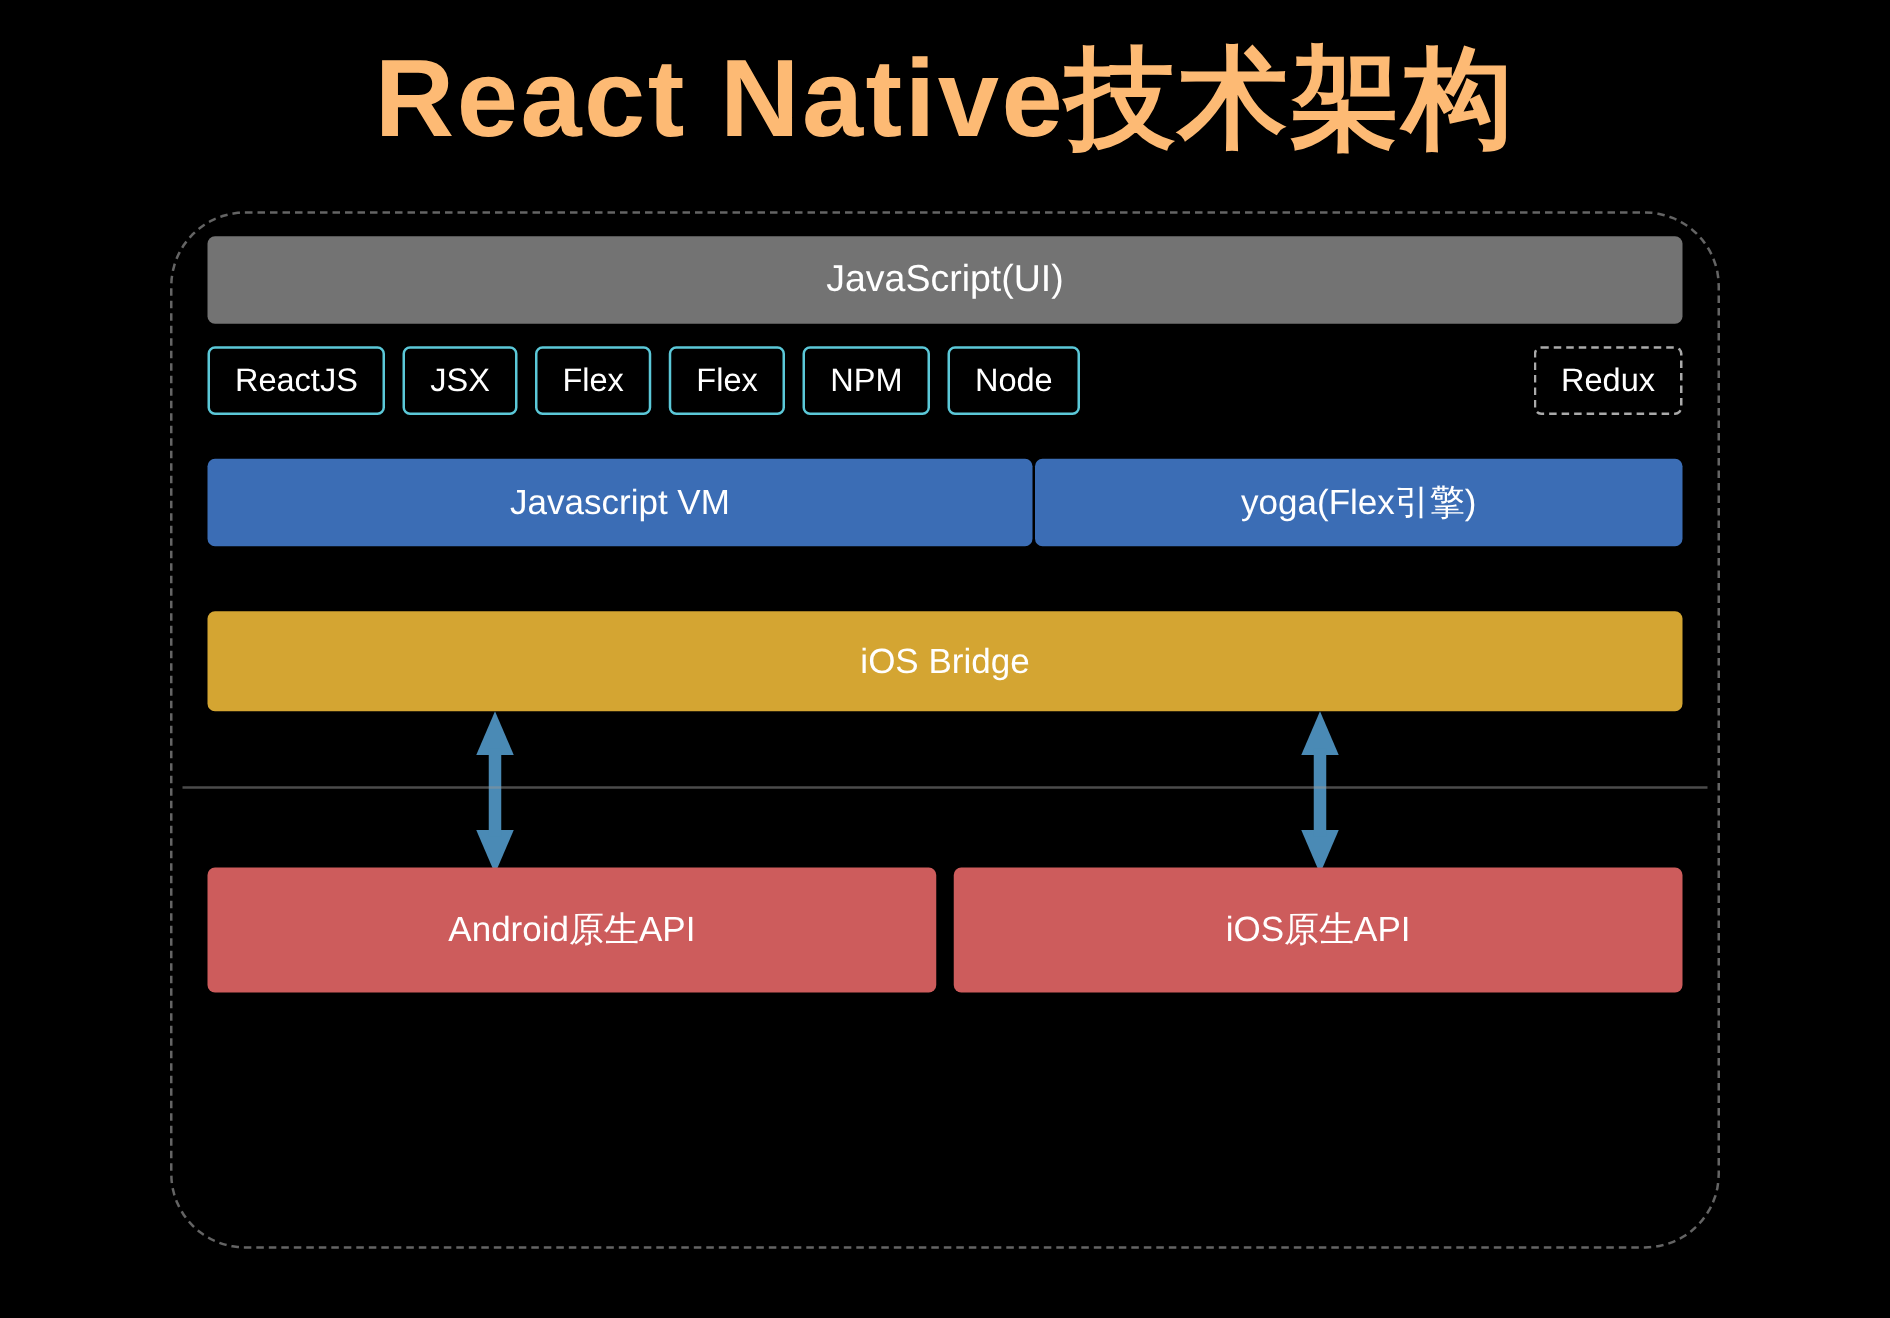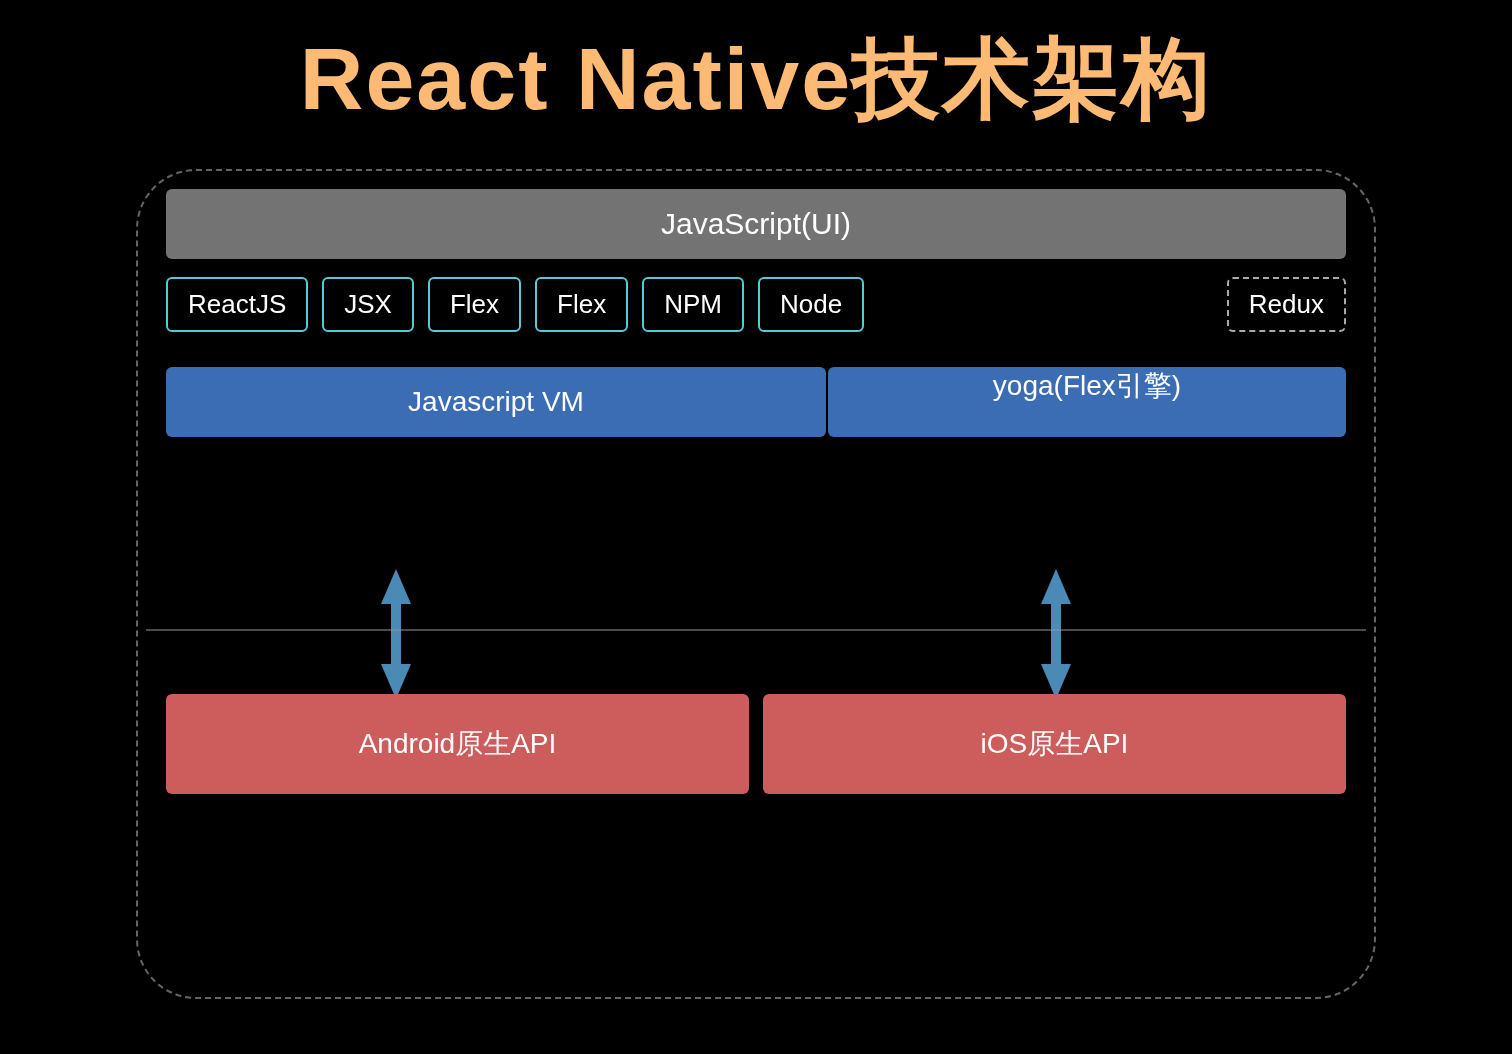--- a/index.html
+++ b/index.html
@@ -122,21 +122,21 @@
       font-size: 28px;
       font-weight: 500;
     }
 
     .yoga-bar {
       flex: 1;
       height: 70px;
       background: #3b6db5;
       border-radius: 6px;
       display: flex;
-      align-items: flex-start;
+      align-items: center;
       justify-content: center;
     }
 
     .yoga-bar span {
       color: #fff;
       font-size: 28px;
       font-weight: 500;
     }
 
     
@@ -255,20 +255,23 @@
   <div class="vm-row">
     <div class="vm-bar">
       <span>Javascript VM</span>
     </div>
     <div class="yoga-bar">
       <span>yoga(Flex引擎)</span>
     </div>
   </div>
 
   <div class="bridge-row">
+    <div class="bridge-bar">
+      <span>iOS Bridge</span>
+    </div>
   </div>
 
   <div class="arrow-android">
     <svg class="arrow-svg" viewBox="0 0 50 130" xmlns="http://www.w3.org/2000/svg">
 
       <polygon points="25,0 10,35 40,35" fill="#4a8ab5"></polygon>
 
       <polygon points="25,130 10,95 40,95" fill="#4a8ab5"></polygon>
 
       <rect x="20" y="30" width="10" height="70" fill="#4a8ab5"></rect>

